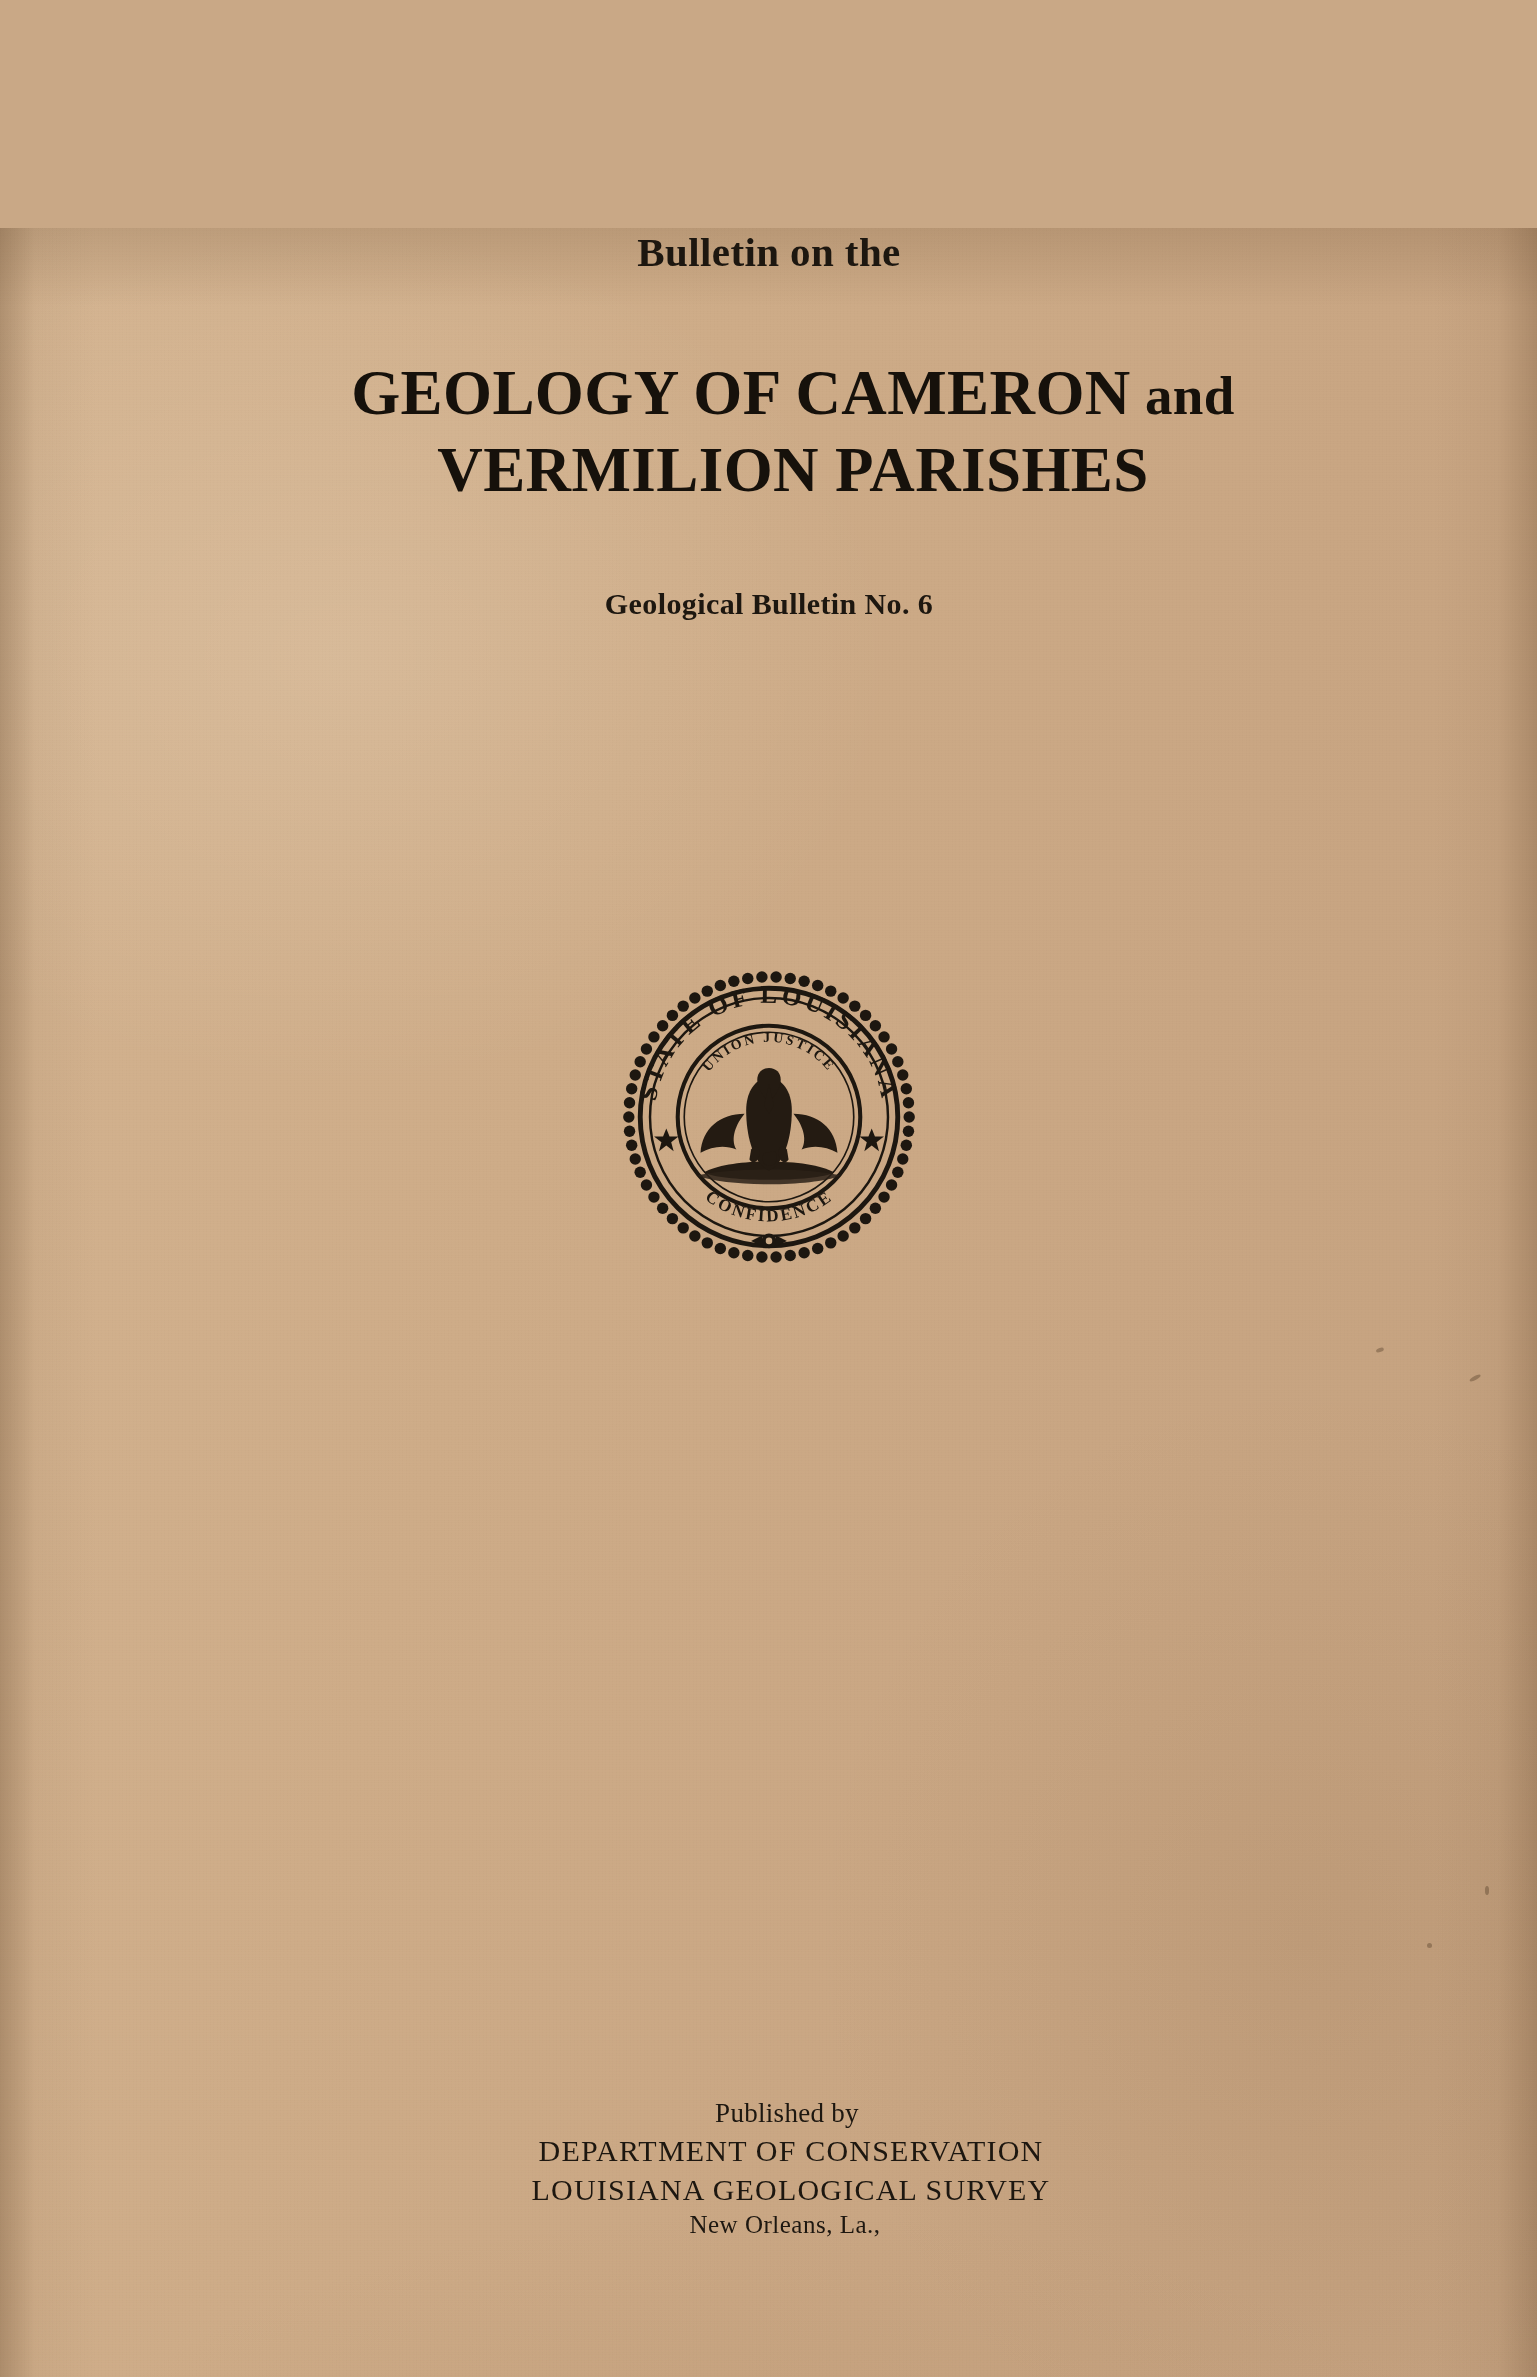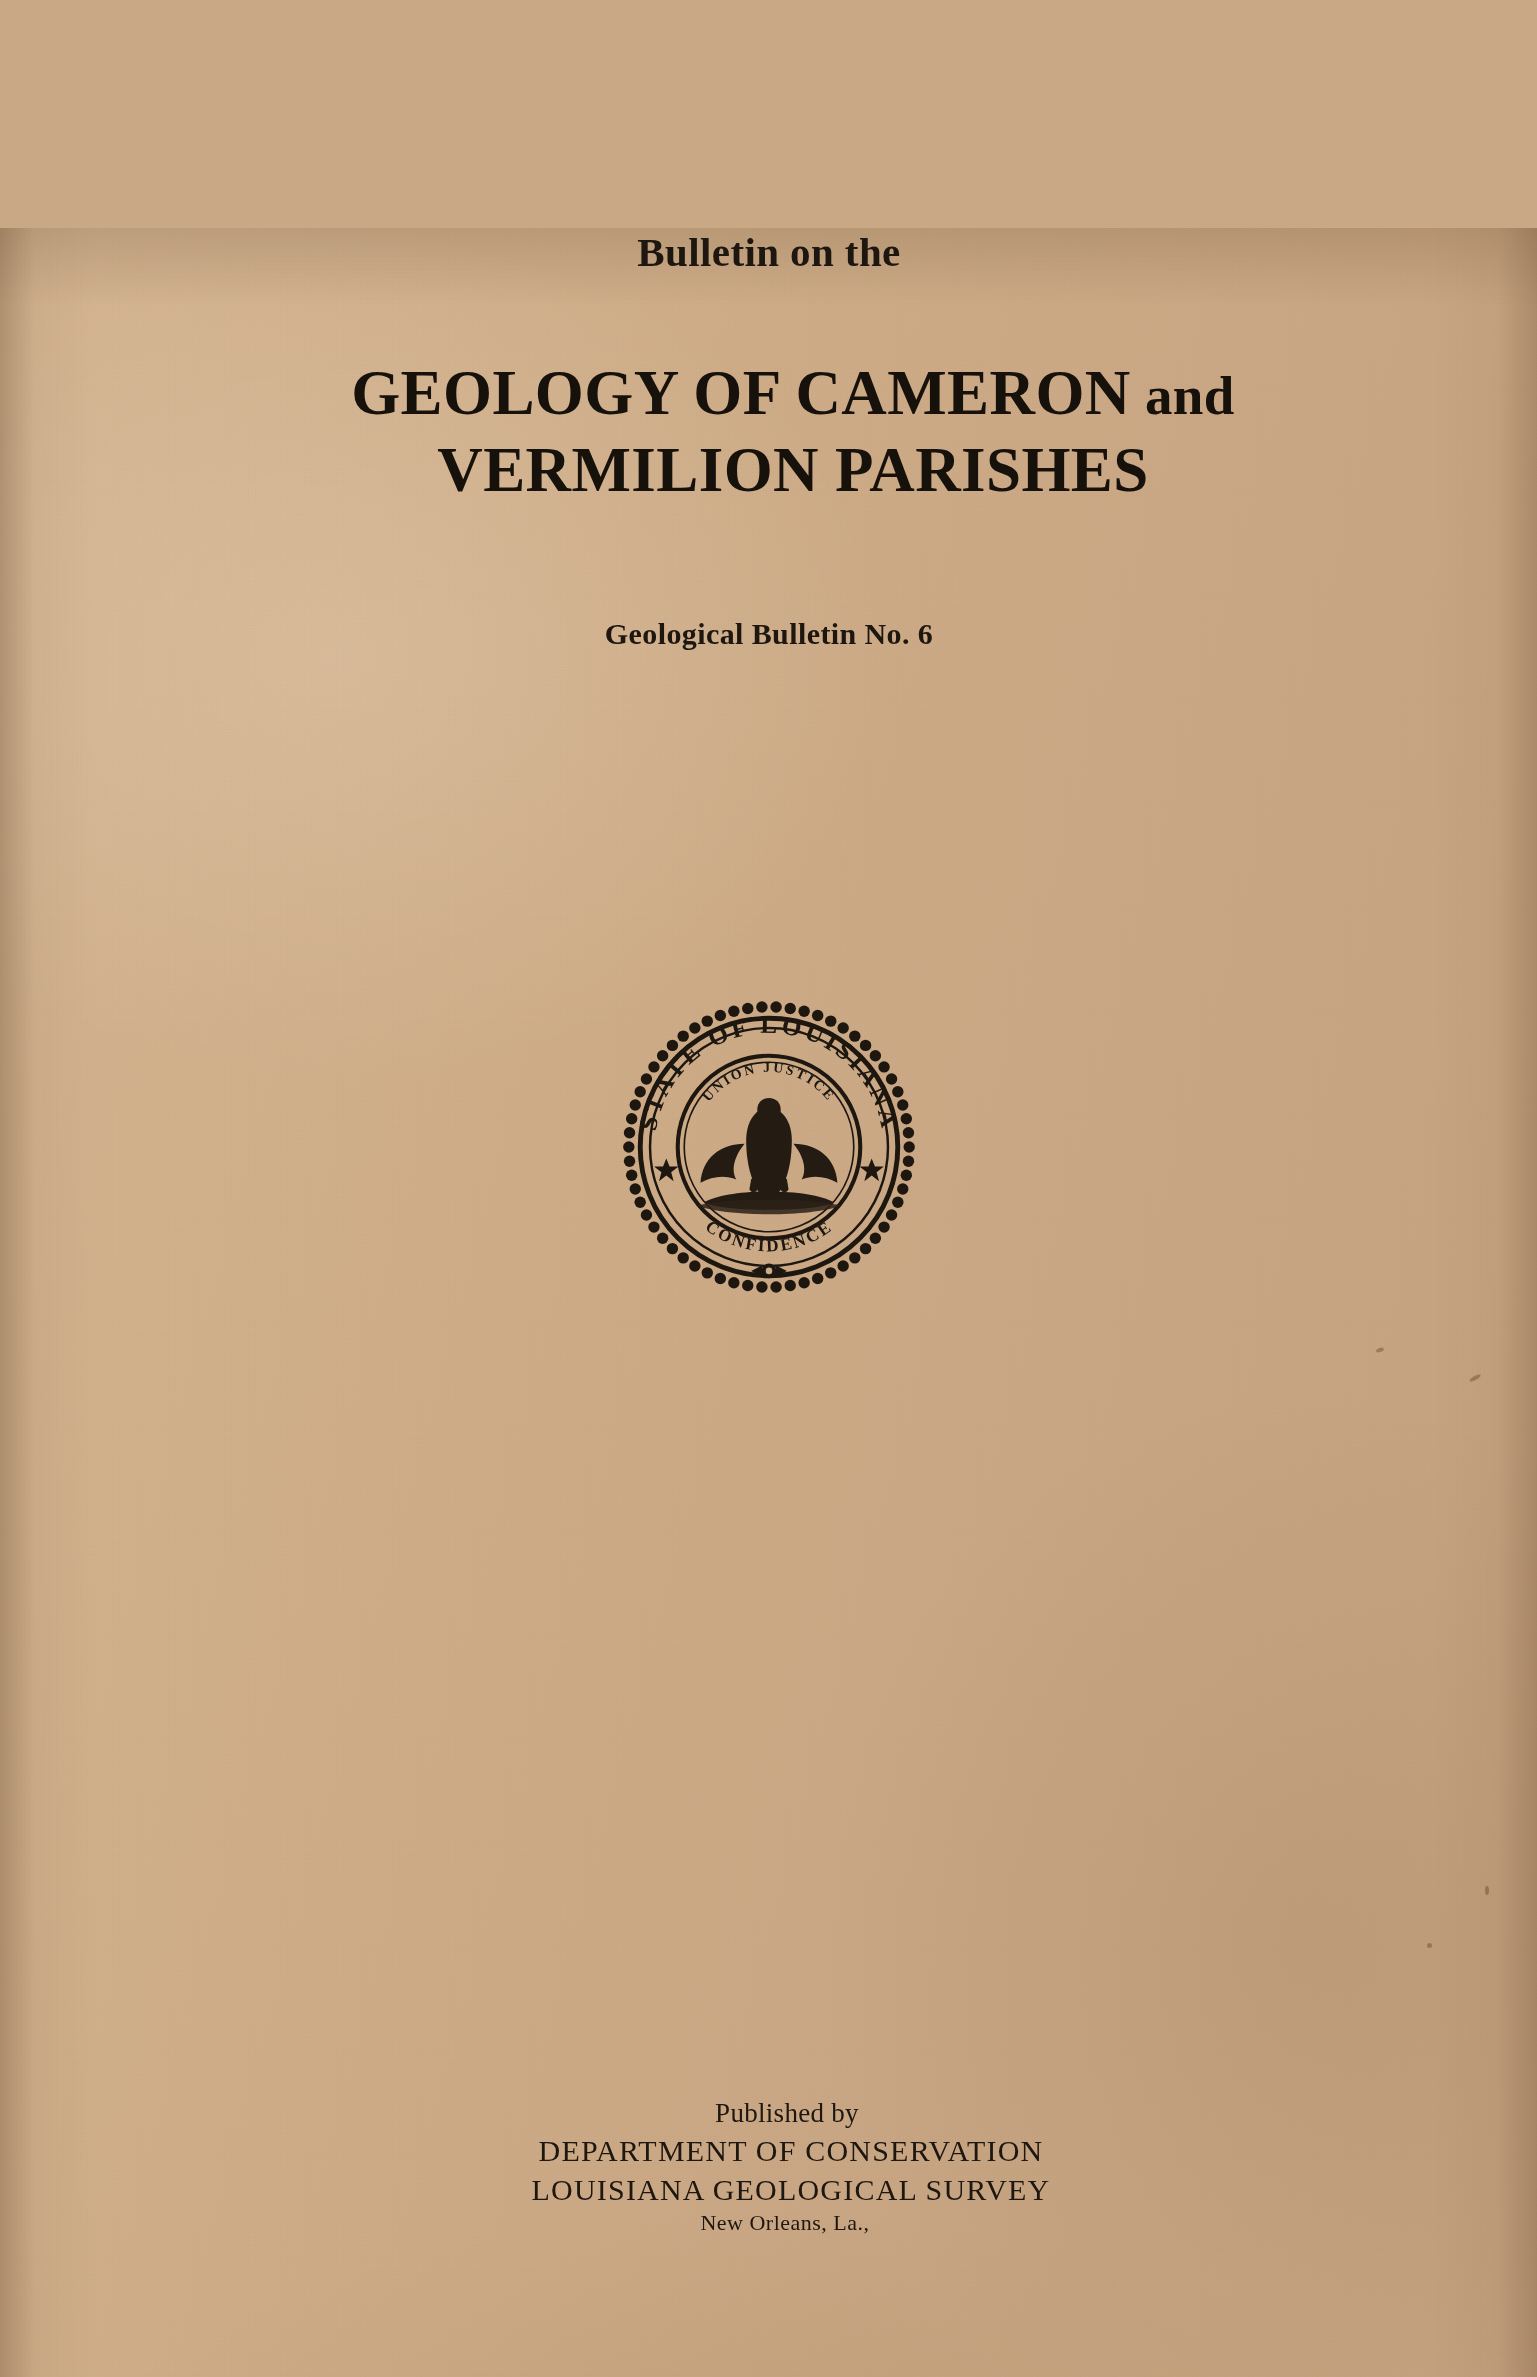--- a/index.html
+++ b/index.html
@@ -77,21 +77,21 @@
     line-height: 1.22;
     color: #16110b;
     padding-left: 48px;
   }
   .title-line .small-and {
     font-size: 55px;
     font-weight: bold;
   }
 
   .bulletin {
-    margin-top: 108px;
+    margin-top: 78px;
     font-size: 30px;
     font-weight: bold;
     letter-spacing: 0.4px;
   }
 
   
   .seal-wrap {
     margin-top: 333px;
     display: flex;
     justify-content: center;
@@ -114,21 +114,21 @@
     padding-left: 36px;
   }
   .imprint .dept,
   .imprint .survey {
     font-size: 30px;
     letter-spacing: 1.2px;
     padding-left: 44px;
   }
   .imprint .city,
   .imprint .date {
-    font-size: 22px;
+    font-size: 25px;
     letter-spacing: 0.5px;
     padding-left: 32px;
   }
 
   
   .blemish {
     position: absolute;
     background: rgba(70,48,28,0.35);
     border-radius: 50%;
     z-index: 2;

